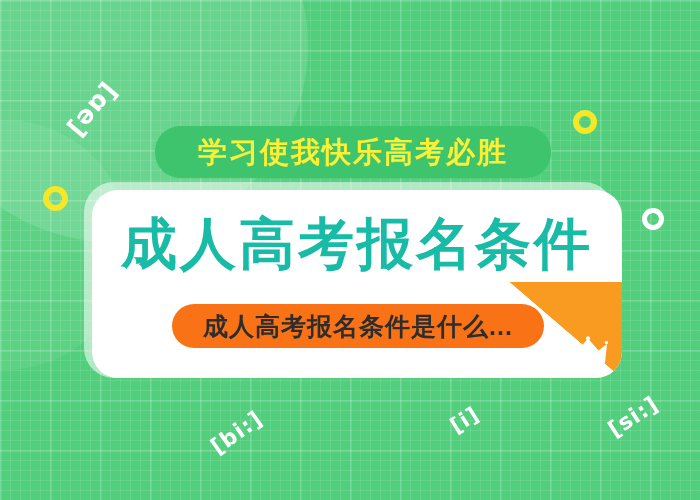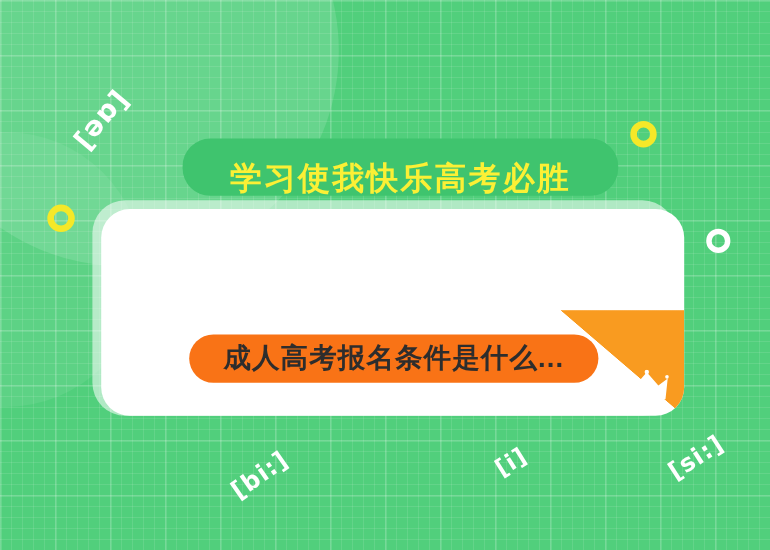--- a/index.html
+++ b/index.html
@@ -93,28 +93,28 @@
     user-select: none;
   }
   .ph-ae  { left: 62px;  top: 96px;  font-size: 25px; transform: rotate(130deg); }
   .ph-bi  { left: 208px; top: 420px; font-size: 22px; transform: rotate(-35deg); }
   .ph-i   { left: 450px; top: 408px; font-size: 21px; transform: rotate(-32deg); }
   .ph-si  { left: 606px; top: 404px; font-size: 22px; transform: rotate(-33deg); }
 
   
   .banner {
     position: absolute;
-    left: 166px;
+    left: 155px;
     top: 126px;
     width: 396px;
     height: 52px;
     border-radius: 25px;
     background: #3fc46e;
     display: flex;
-    align-items: flex-end;
+    align-items: center;
     justify-content: center;
   }
   .banner-text {
     color: #fbf035;
     font-size: 29px;
     font-weight: bold;
     letter-spacing: 2px;
     line-height: 1;
   }
 
@@ -207,20 +207,21 @@
   <div class="phonetic ph-i">[i]</div>
   <div class="phonetic ph-si">[si:]</div>
 
   <div class="banner">
     <span class="banner-text">学习使我快乐高考必胜</span>
   </div>
 
   <div class="card-shadow"></div>
 
   <div class="card">
+    <div class="card-title">成人高考报名条件</div>
 
     <div class="subtitle-pill">
       <span class="subtitle-text">成人高考报名条件是什么...</span>
     </div>
 
     <div class="corner">
       <svg class="crown-icon" viewBox="0 0 40 30">
         <path d="M3 27 L1 8 L9.5 14.5 L20 2.5 L30.5 14.5 L39 8 L37 27 Z" fill="#ffffff"></path>
         <circle cx="1.6" cy="6.6" r="1.7" fill="#ffffff"></circle>
         <circle cx="38.4" cy="6.6" r="1.7" fill="#ffffff"></circle>

